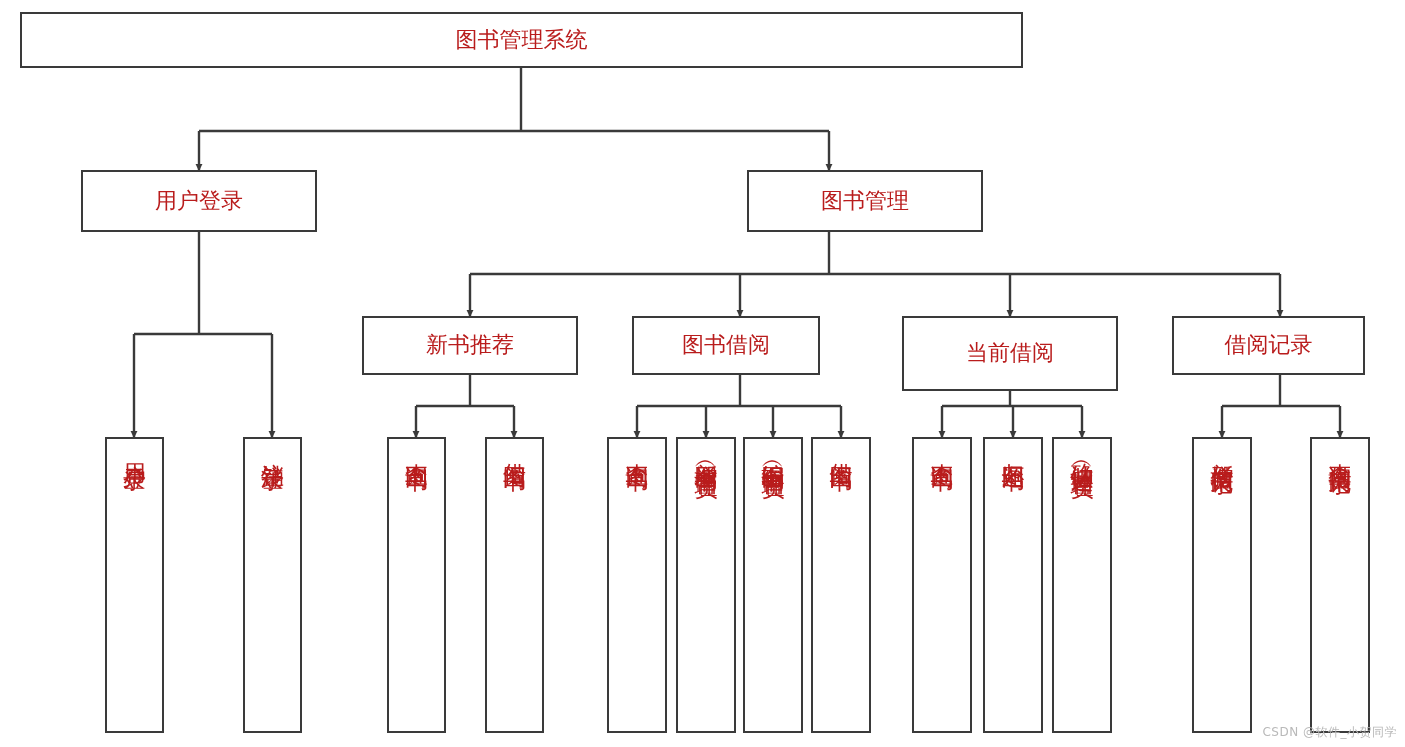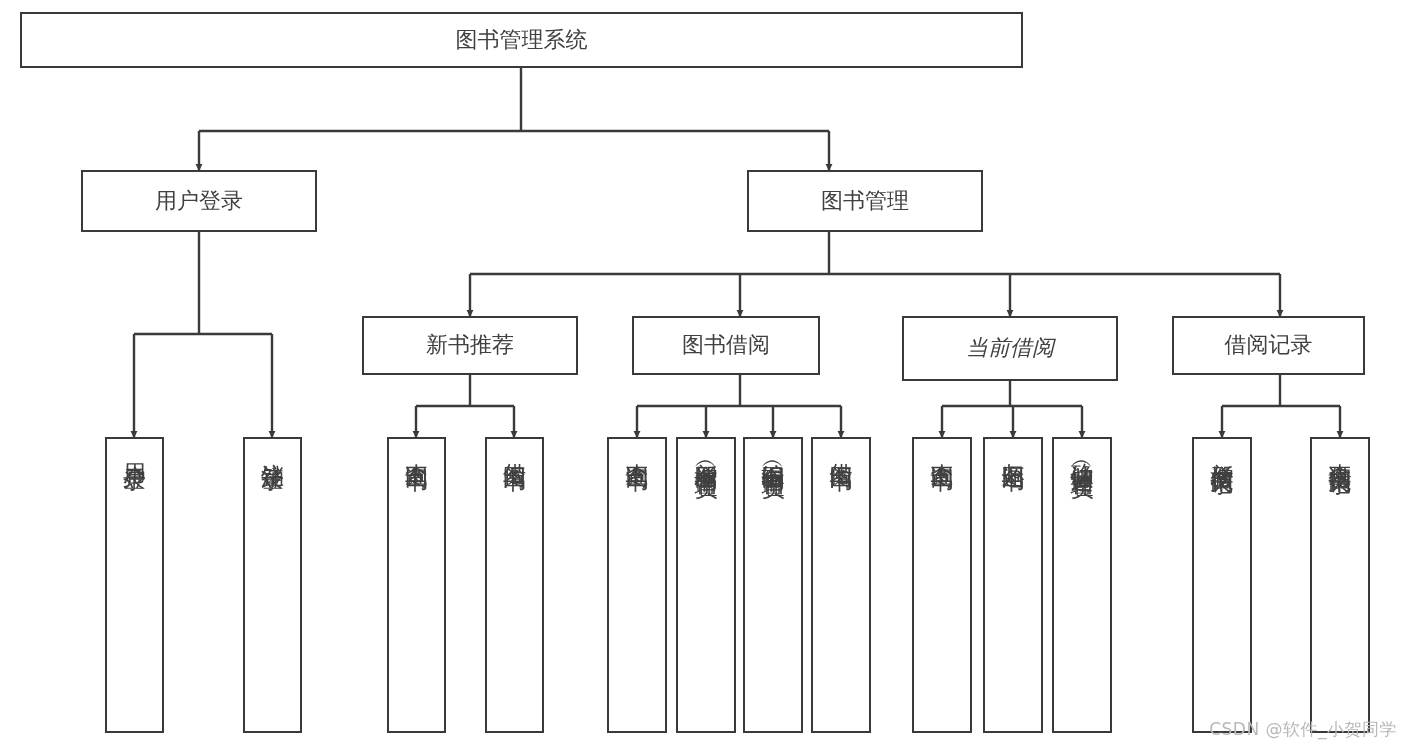--- a/index.html
+++ b/index.html
@@ -30,21 +30,21 @@
     position: absolute;
     box-sizing: border-box;
     background: #ffffff;
     border: 2px solid #3a3a3a;
     display: flex;
     align-items: center;
     justify-content: center;
     z-index: 2;
   }
   .node-label {
-    color: #404040;
+    color: #b91c1c;
     line-height: 1.12;
     text-align: center;
     white-space: nowrap;
   }
   .node.horizontal .node-label {
     font-size: 22px;
   }
   .node.vertical {
     align-items: flex-start;
     justify-content: center;
@@ -54,21 +54,21 @@
     writing-mode: vertical-rl;
     text-orientation: upright;
     font-size: 23px;
     letter-spacing: 2px;
     line-height: 1;
   }
   .watermark {
     position: absolute;
     right: 8px;
     bottom: 6px;
-    font-size: 17px;
+    font-size: 12px;
     color: #b9b9b9;
     z-index: 5;
     white-space: nowrap;
     letter-spacing: 0.5px;
   }
 </style>
 </head>
 <body>
 
 <div id="diagram-root">
@@ -125,21 +125,21 @@
       </div>
       <div class="node horizontal" style="left: 711px; top: 170px; width: 236px; height: 62px; margin-left: 36px;">
         <span class="node-label">图书管理</span>
       </div>
       <div class="node horizontal" style="left: 362px; top: 316px; width: 216px; height: 59px;">
         <span class="node-label">新书推荐</span>
       </div>
       <div class="node horizontal" style="left: 632px; top: 316px; width: 188px; height: 59px;">
         <span class="node-label">图书借阅</span>
       </div>
-      <div class="node horizontal" style="left: 902px; top: 316px; width: 216px; height: 65px; font-style: italic;">
+      <div class="node horizontal" style="left: 902px; top: 316px; width: 216px; height: 75px;">
         <span class="node-label">当前借阅</span>
       </div>
       <div class="node horizontal" style="left: 1172px; top: 316px; width: 193px; height: 59px;">
         <span class="node-label">借阅记录</span>
       </div>
       <div class="node vertical" style="left: 105px; top: 437px; width: 59px; height: 296px;">
         <span class="node-label">用户登录</span>
       </div>
       <div class="node vertical" style="left: 243px; top: 437px; width: 59px; height: 296px;">
         <span class="node-label">注销登录</span>

